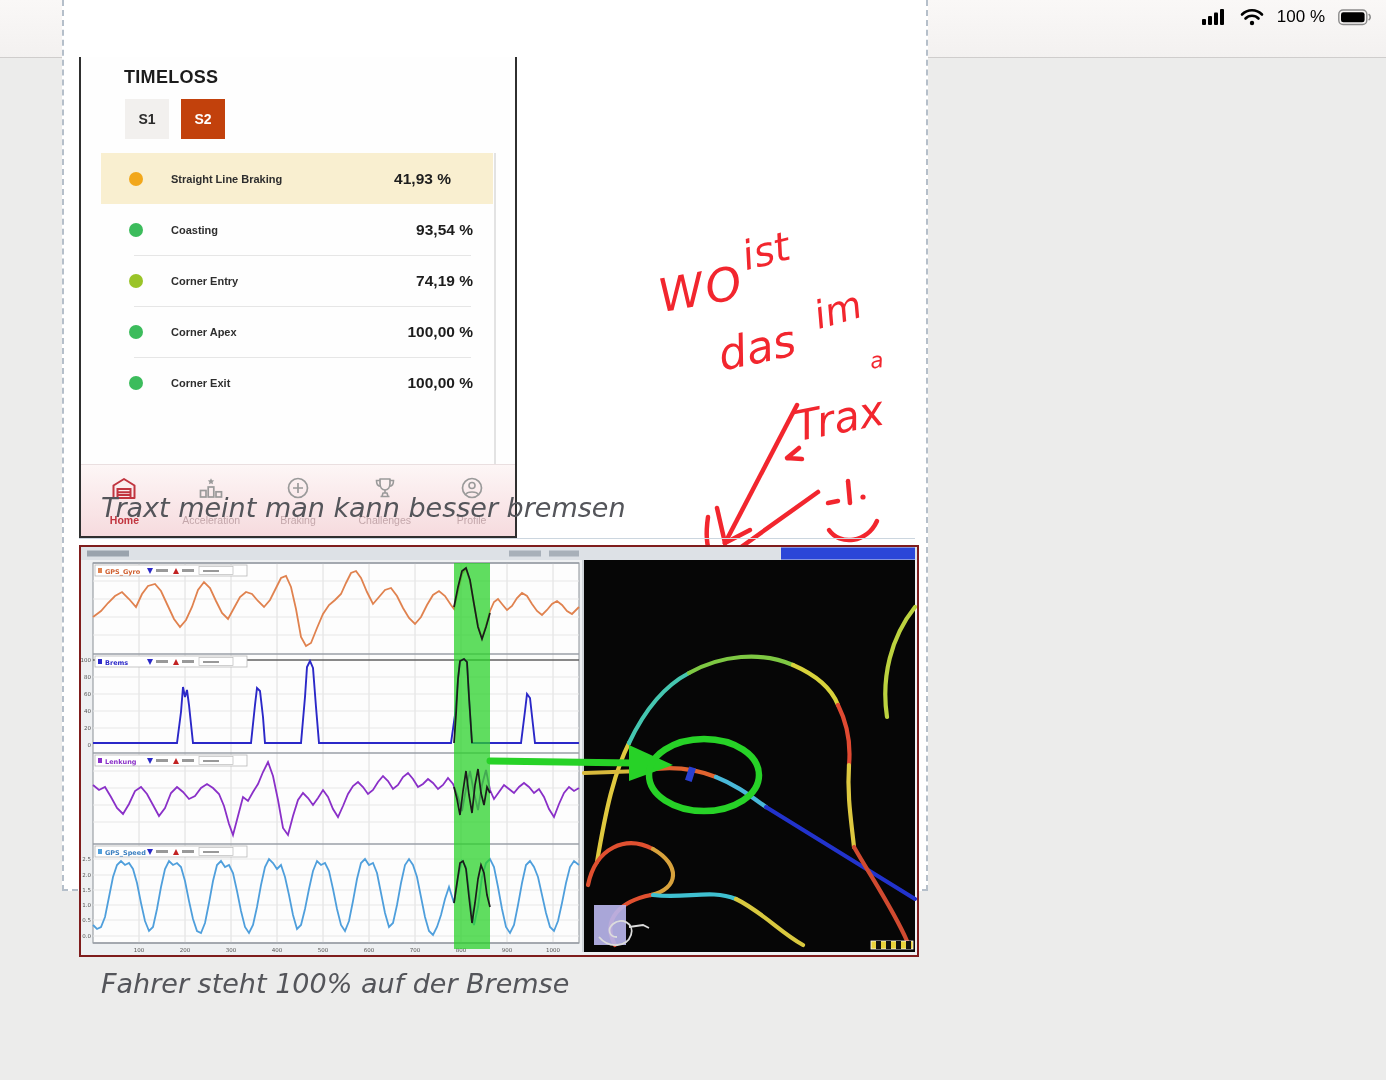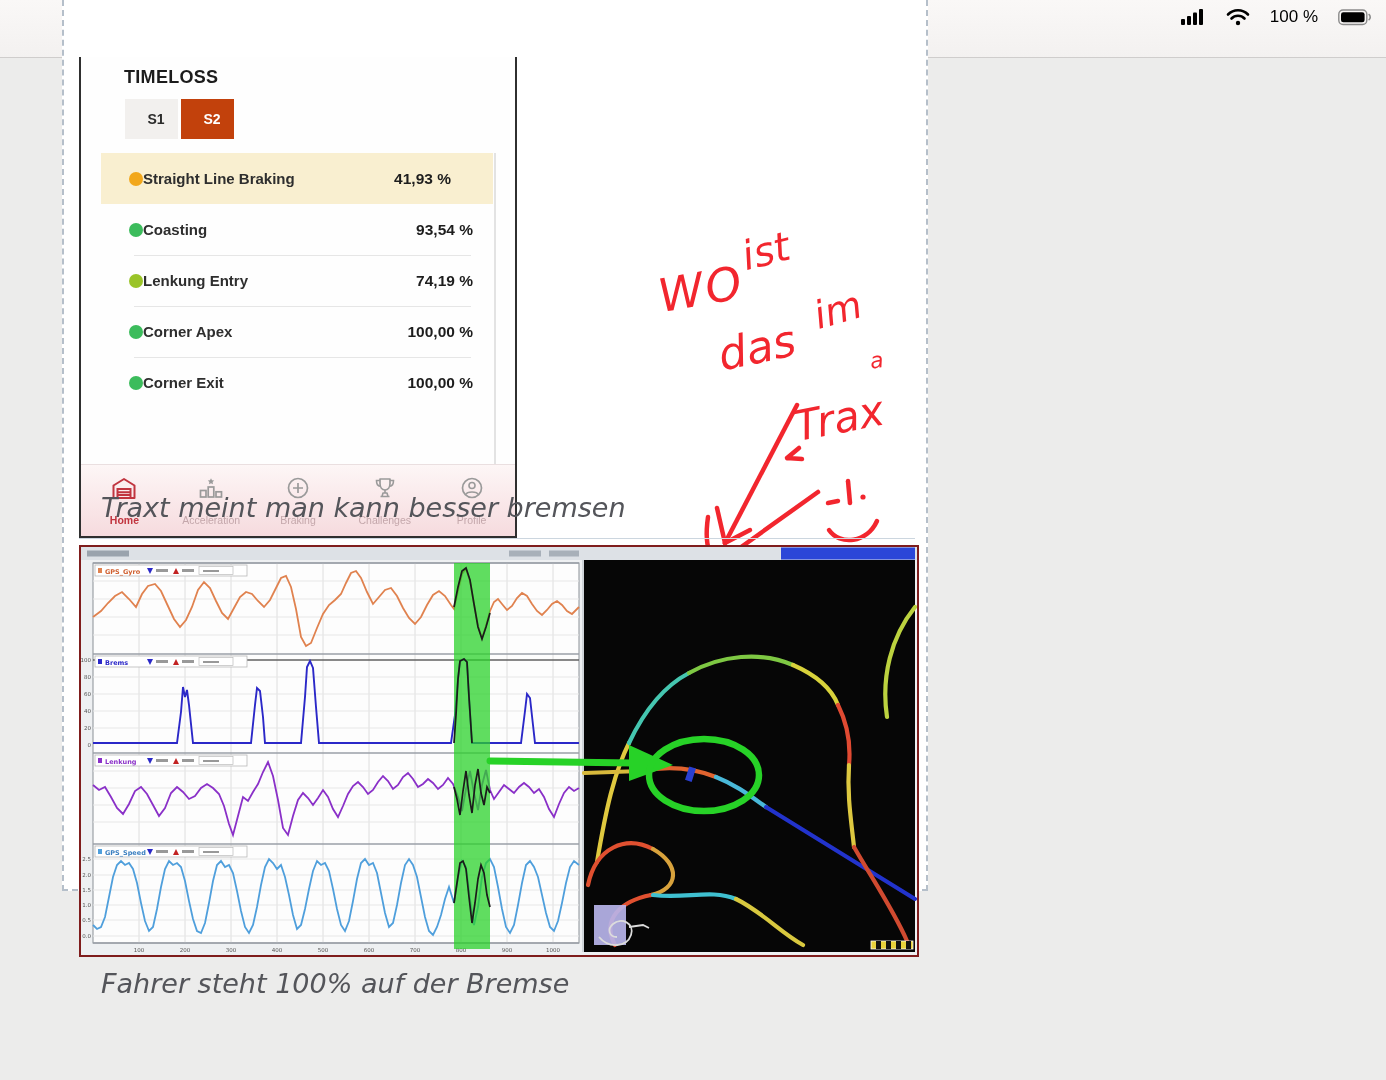--- a/index.html
+++ b/index.html
@@ -4,39 +4,39 @@
 <style>
   html,body{margin:0;padding:0;}
   body{font-family:"Liberation Sans","DejaVu Sans",sans-serif;background:#ececeb;}
   .page{position:relative;width:1386px;height:1080px;overflow:hidden;background:#ececeb;}
 
   
   .browser-bar{position:absolute;left:0;top:0;width:1386px;height:57px;
     background:linear-gradient(180deg,#faf8f7 0%,#f3f1f0 100%);border-bottom:1px solid #cfcdcc;}
   .tab-dots{position:absolute;left:0;right:0;top:2px;text-align:center;color:#8e8e93;font-size:20px;letter-spacing:4px;line-height:18px;}
   .url{position:absolute;left:0;right:470px;top:27px;text-align:center;color:#161616;font-size:17.5px;}
-  .status{position:absolute;right:14px;top:7px;display:flex;align-items:center;gap:20px;}
+  .status{position:absolute;right:14px;top:7px;display:flex;align-items:center;gap:13px;}
   .status .pct{font-size:17px;color:#000;}
 
   
   .content{position:absolute;left:62px;top:0;width:866px;height:891px;background:#fff;
     border-left:2px dashed #b5bfca;border-right:2px dashed #b5bfca;border-bottom:2px dashed #b5bfca;box-sizing:border-box;}
 
   
   .app-shot{position:absolute;left:15px;top:57px;width:438px;height:481px;background:#fefefe;
     border:2px solid #2f2f2f;border-top:none;box-sizing:border-box;}
   .app-title{position:absolute;left:43px;top:10px;font-size:18px;font-weight:800;color:#1c1c1c;letter-spacing:.3px;}
   .tab{position:absolute;top:42px;width:44px;height:40px;display:flex;align-items:center;justify-content:center;
-    font-size:14px;font-weight:700;padding-left:9px;}
+    font-size:14px;font-weight:700;}
   .tab.s1{left:44px;background:#f2f0ee;color:#2b2b2b;}
   .tab.s2{left:100px;background:#c2410c;color:#fff;}
   .rows{position:absolute;left:0;top:96px;width:434px;}
   .row{position:relative;height:51px;display:flex;align-items:center;}
   .row .dot{width:14px;height:14px;border-radius:50%;margin-left:48px;flex:0 0 auto;}
-  .row .rlabel{font-size:15px;font-weight:600;color:#2e2e2e;}
+  .row .rlabel{margin-left:28px;font-size:11px;font-weight:600;color:#2e2e2e;}
   .row .rvalue{position:absolute;right:42px;font-size:15.5px;font-weight:800;color:#1d1d1d;}
   .row.hl{background:#f9efd0;margin-left:20px;width:392px;}
   .row.hl .dot{margin-left:28px;}
   .row.sep::before{content:"";position:absolute;left:53px;right:44px;top:0;border-top:1px solid #e6e6e6;}
   .scrollline{position:absolute;left:413px;top:96px;width:2px;height:312px;background:#e3e3e3;}
   .app-nav{position:absolute;left:0;bottom:0;width:434px;height:71px;
     background:linear-gradient(180deg,#fdf6f6 0%,#f6dbde 100%);border-top:1px solid #eadfe0;
     display:flex;justify-content:space-around;align-items:center;}
   .nav-item{display:flex;flex-direction:column;align-items:center;gap:14px;width:80px;}
   .nav-item .nlabel{font-size:10.5px;color:#c4a7ab;}
@@ -100,21 +100,21 @@
           <span class="rlabel">Straight Line Braking</span>
           <span class="rvalue">41,93 %</span>
         </div>
         <div class="row">
           <span class="dot" style="background: rgb(60, 188, 92);"></span>
           <span class="rlabel">Coasting</span>
           <span class="rvalue">93,54 %</span>
         </div>
         <div class="row sep">
           <span class="dot" style="background: rgb(154, 196, 40);"></span>
-          <span class="rlabel">Lenkung Entry</span>
+          <span class="rlabel">Corner Entry</span>
           <span class="rvalue">74,19 %</span>
         </div>
         <div class="row sep">
           <span class="dot" style="background: rgb(60, 188, 92);"></span>
           <span class="rlabel">Corner Apex</span>
           <span class="rvalue">100,00 %</span>
         </div>
         <div class="row sep">
           <span class="dot" style="background: rgb(60, 188, 92);"></span>
           <span class="rlabel">Corner Exit</span>

